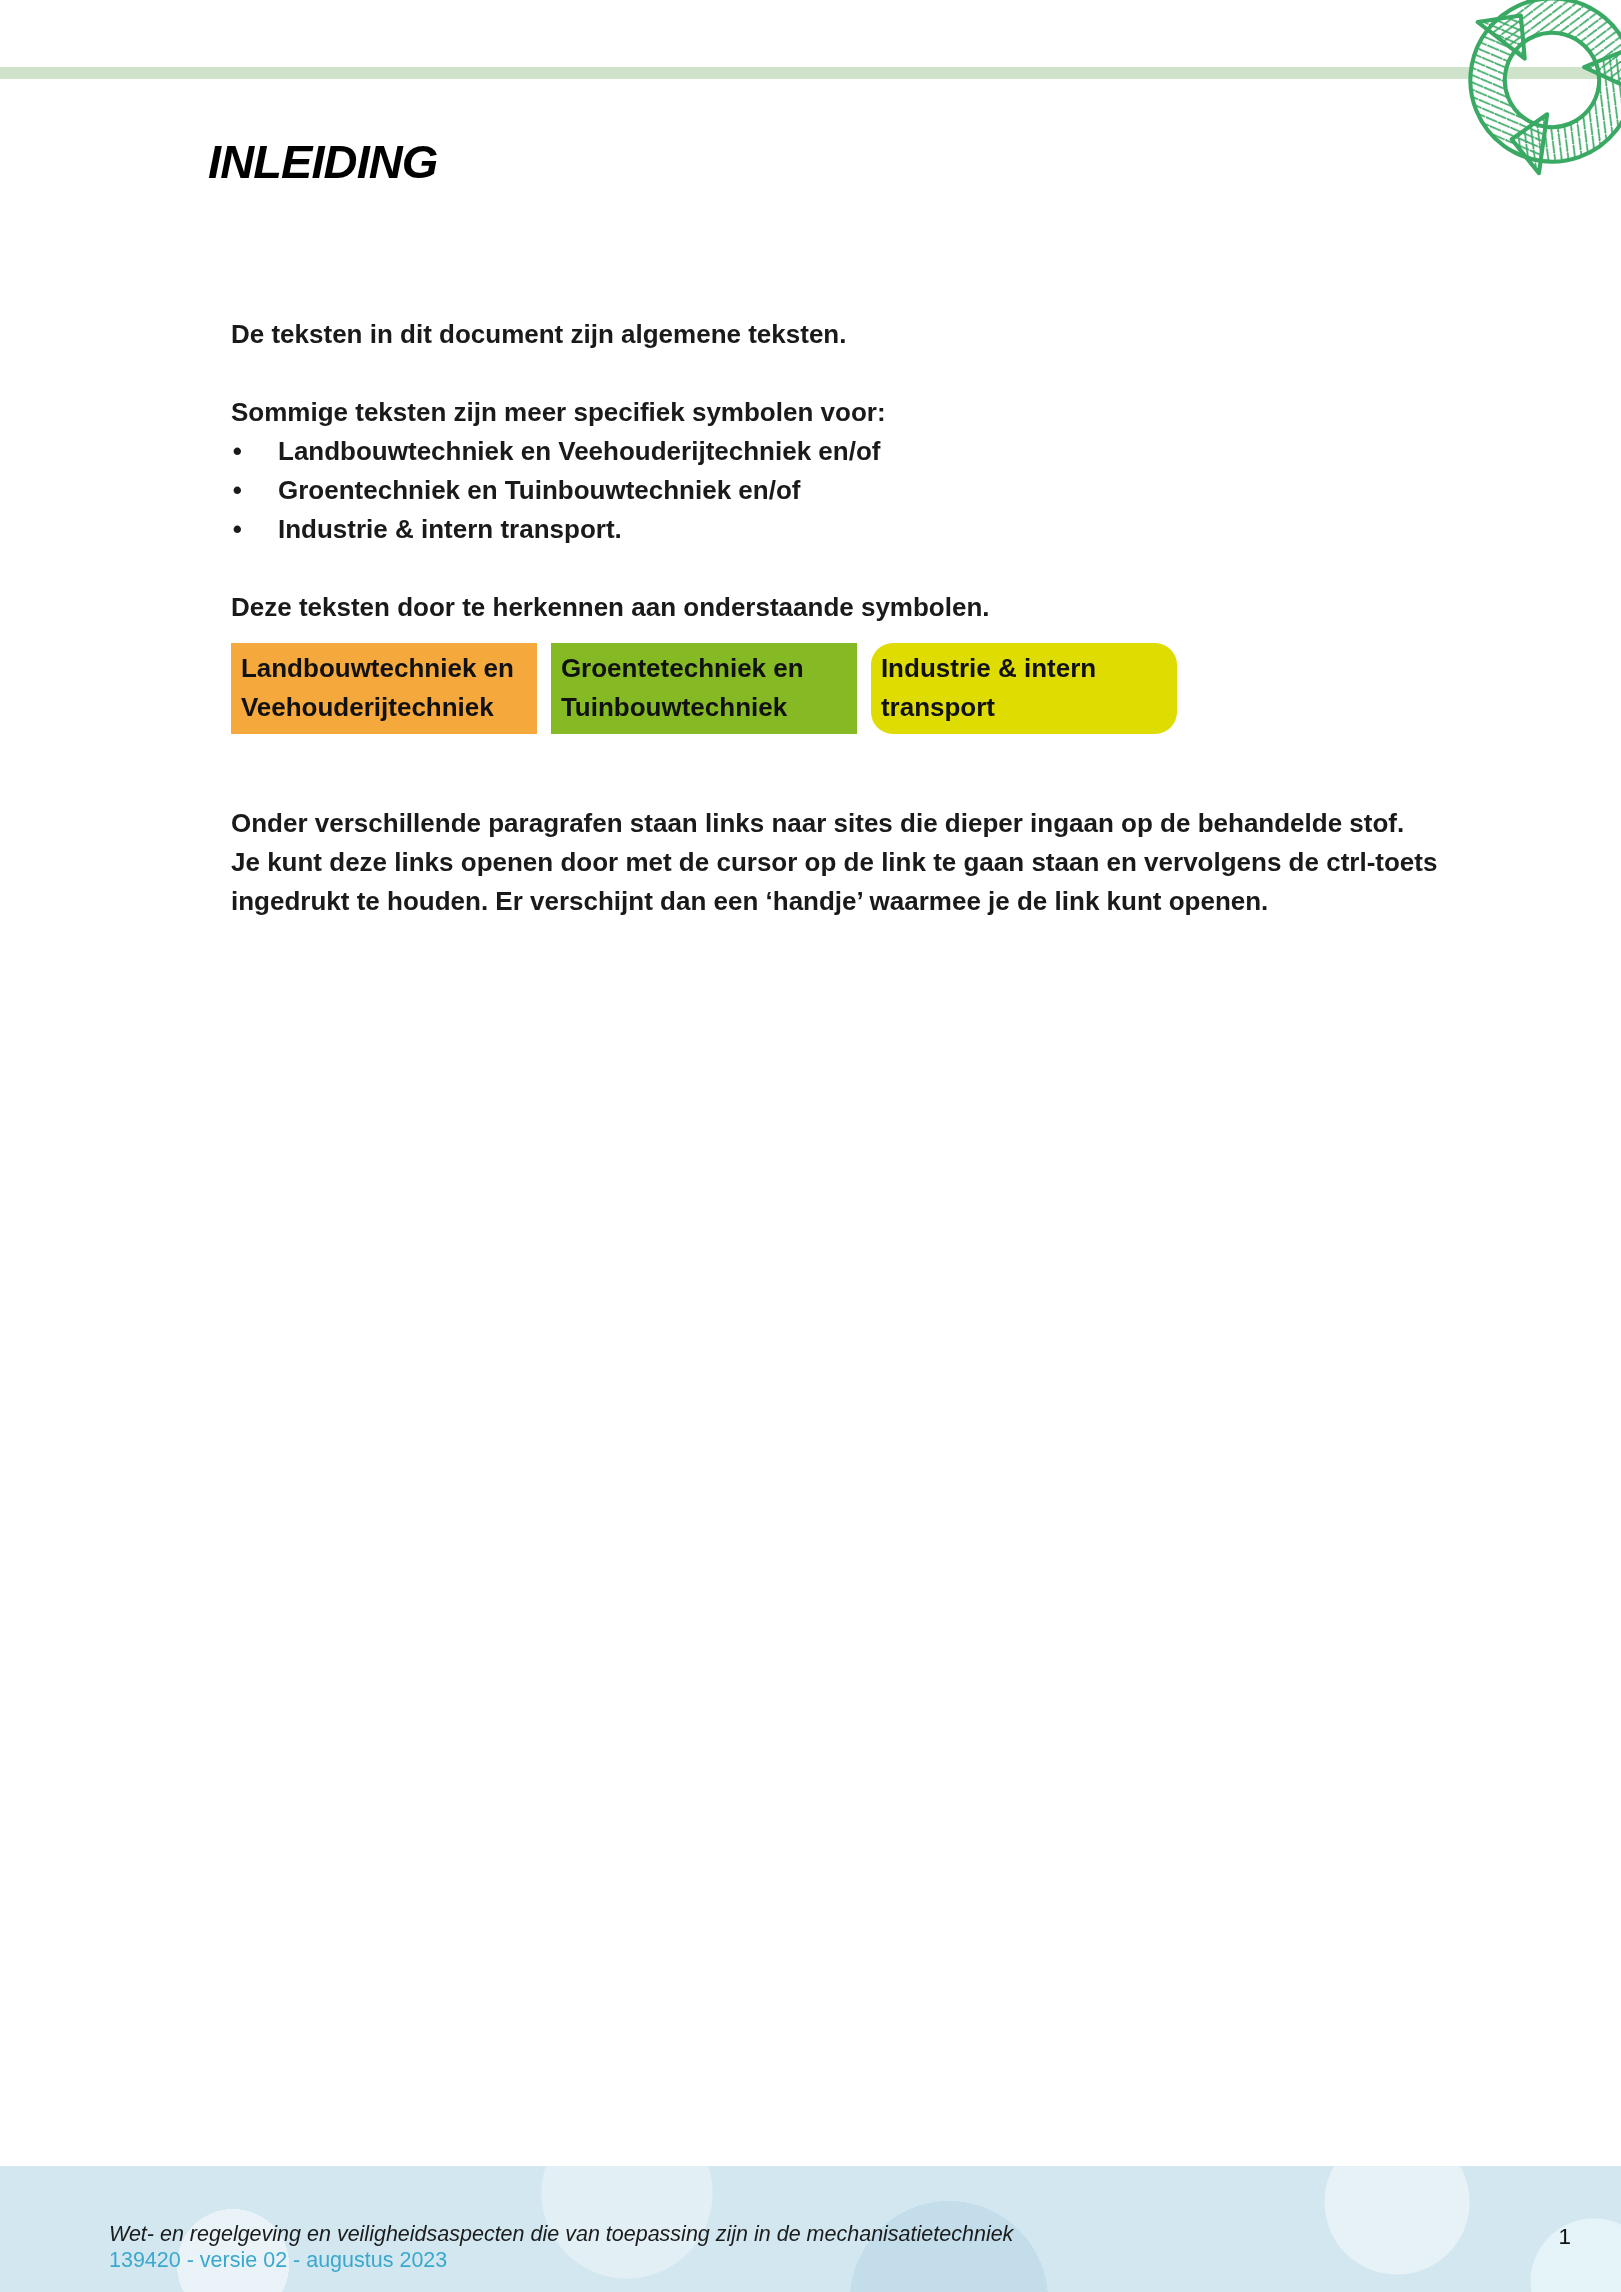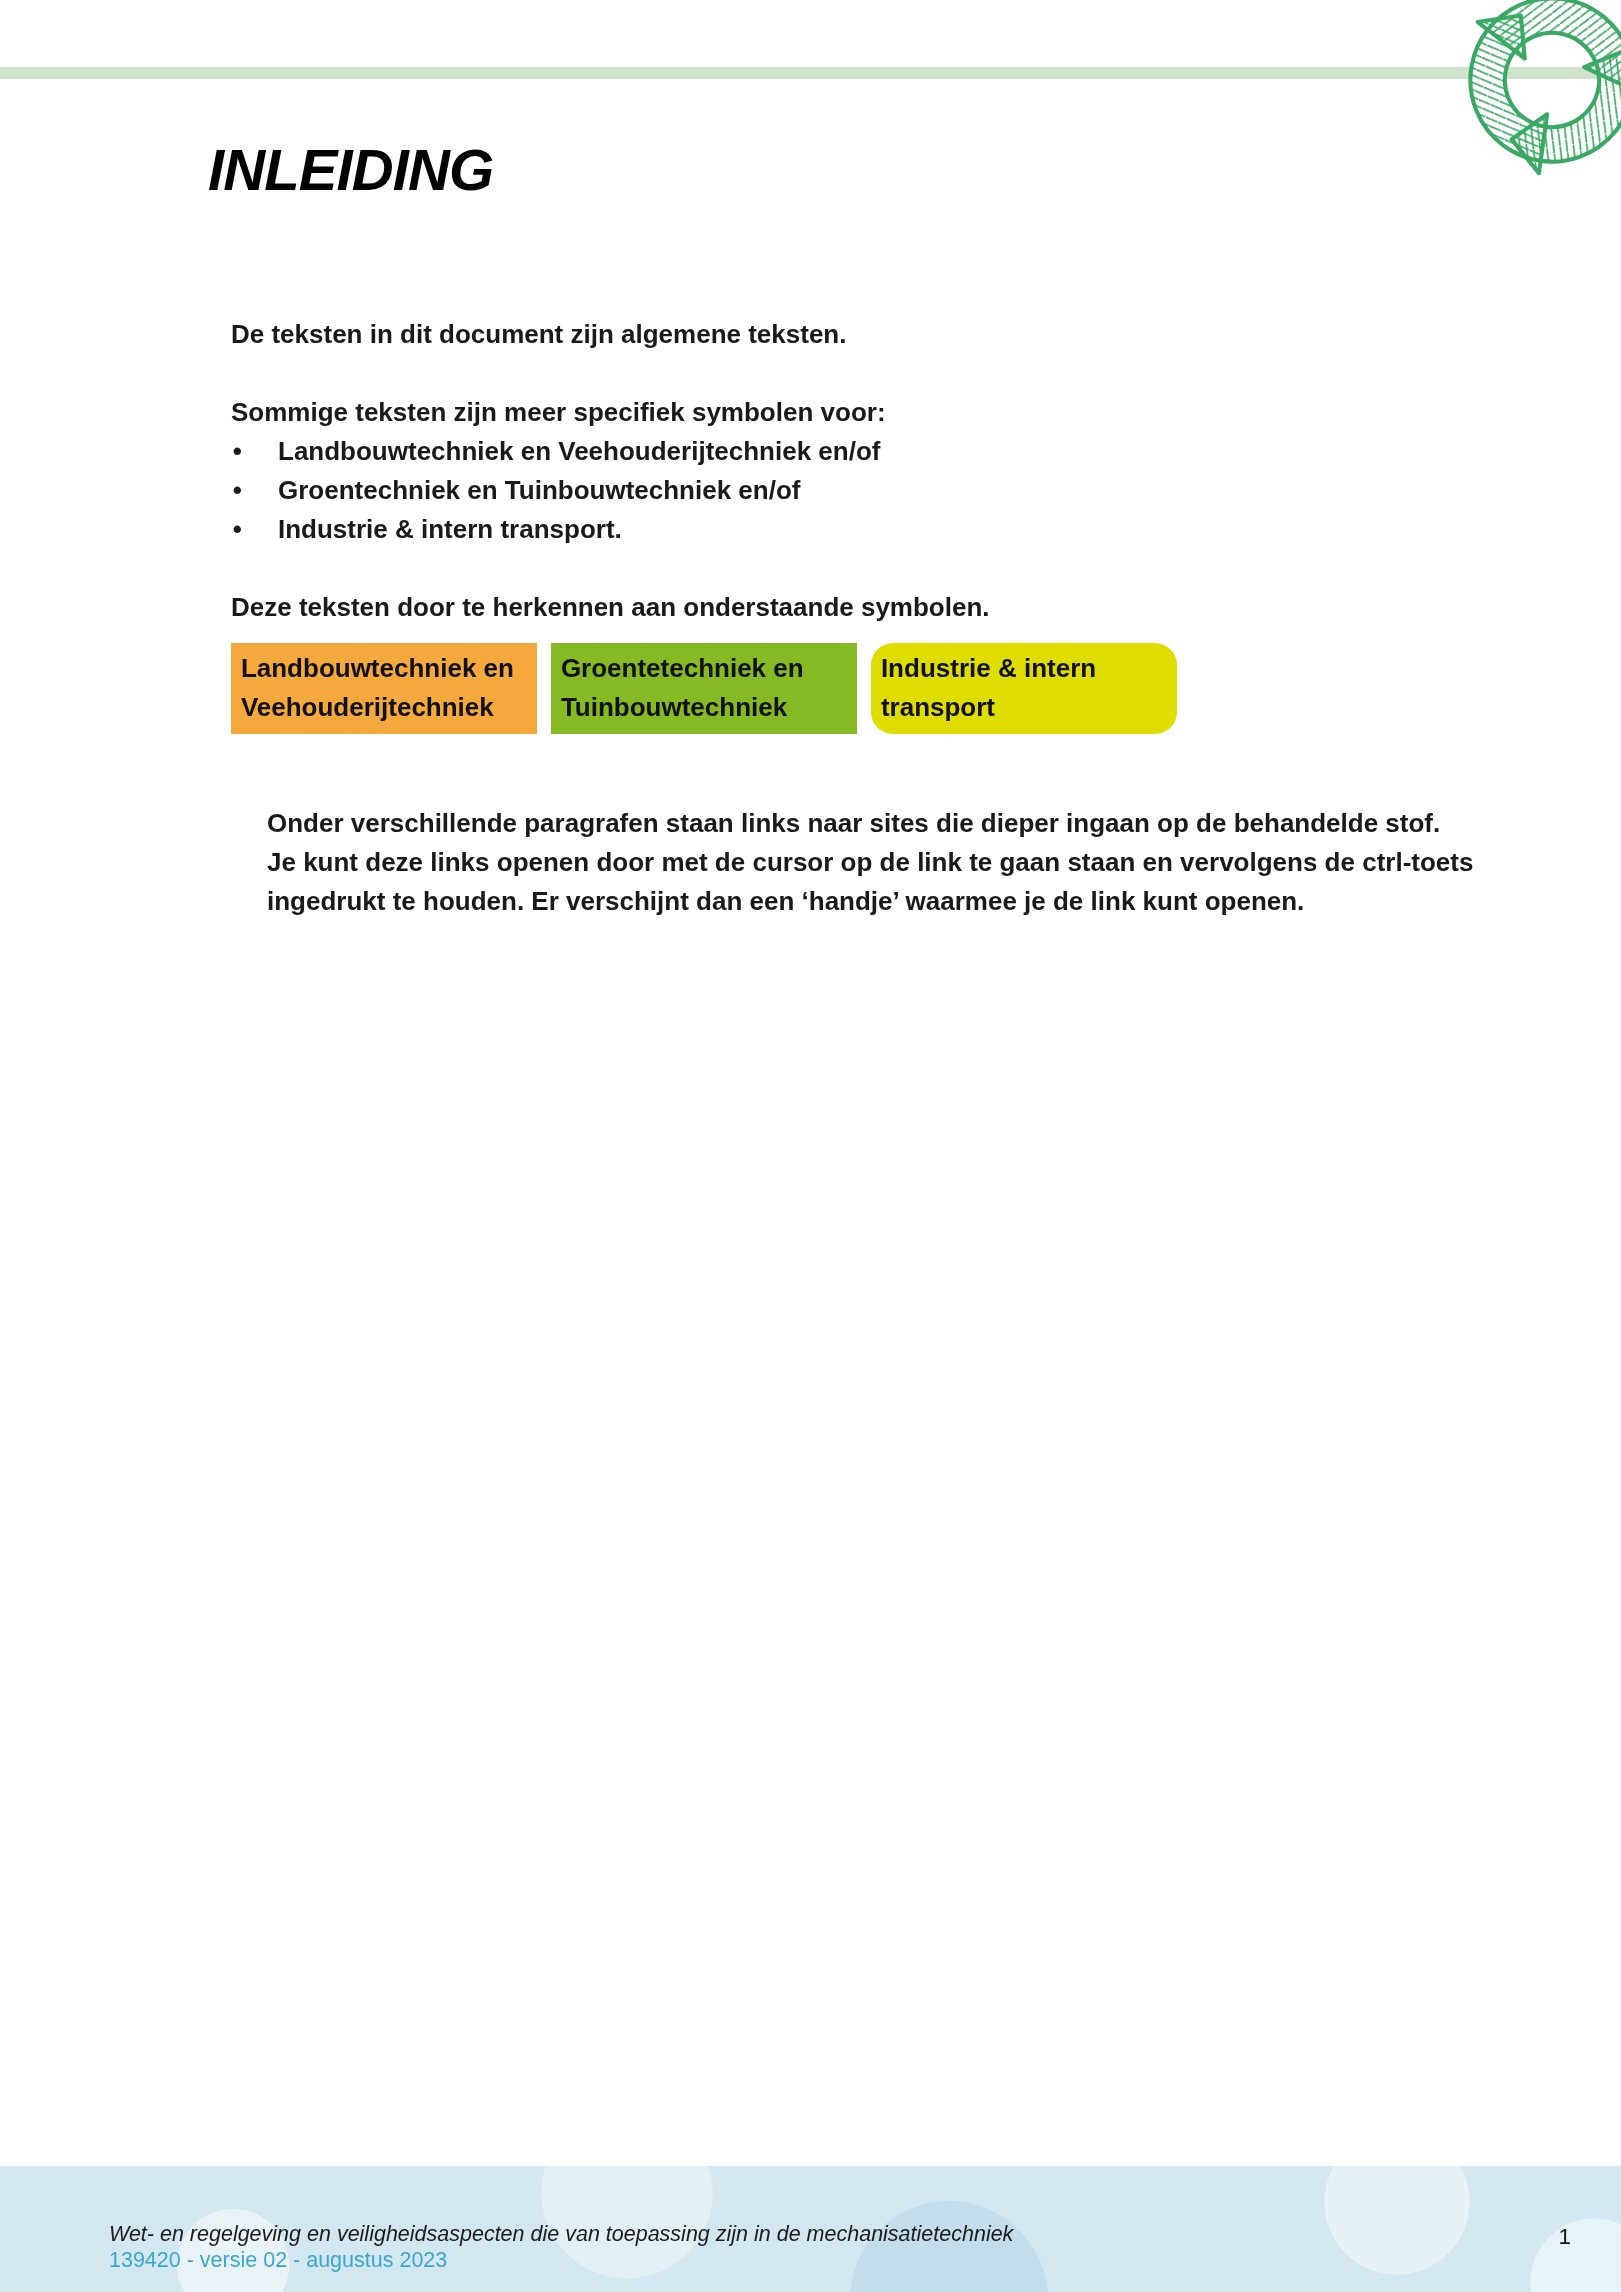--- a/index.html
+++ b/index.html
@@ -21,21 +21,21 @@
 
   
   .recycle {
     position:absolute; top:-30px; right:-41px;
     width:220px; height:220px;
   }
 
   
   .title {
     position:absolute; left:208px; top:106px;
-    font-size:58px; line-height:50px;
+    font-size:47px; line-height:50px;
     font-weight:bold; font-style:italic;
     letter-spacing:-0.9px;
     color:#000000;
   }
 
   
   .content {
     position:absolute; left:231px; top:315px;
     width:1325px;
     font-size:26px; line-height:39px;font-weight:bold;
@@ -61,21 +61,21 @@
   .sym-box {
     box-sizing:border-box;
     width:306px; min-height:86px;
     padding:6.3px 9.9px 6.3px 9.9px;
     font-size:26px; line-height:39px;
     white-space:normal;
     color:#111111;
   }
 
   .links-par { margin-top:70px; }
-  .links-par .line { white-space:nowrap;margin-left:36px; }
+  .links-par .line { white-space:nowrap; }
 
   
   .footer {
     position:absolute; left:0; bottom:0;
     width:100%; height:127px;
     background:
       radial-gradient(circle at 233px 99px, rgba(255,255,255,0.50) 0 56px, rgba(255,255,255,0) 56px),
       radial-gradient(circle at 627px 27px,  rgba(255,255,255,0.35) 0 85px, rgba(255,255,255,0) 86px),
       radial-gradient(circle at 949px 134px, rgba(182,213,229,0.55) 0 99px, rgba(182,213,229,0) 99px),
       radial-gradient(circle at 1397px 36px, rgba(255,255,255,0.45) 0 72px, rgba(255,255,255,0) 73px),

